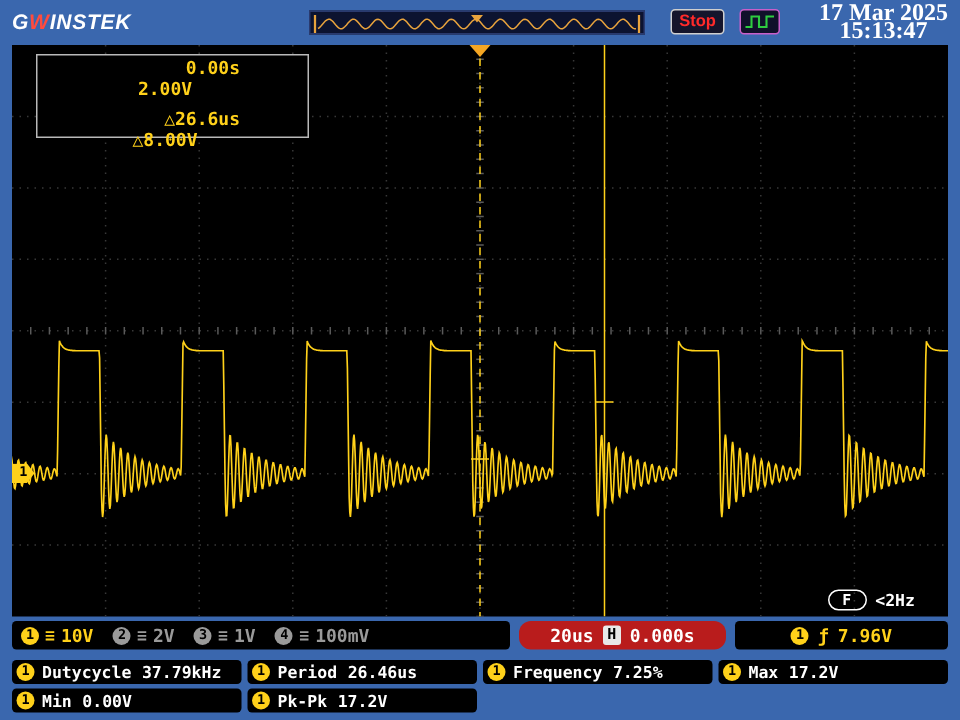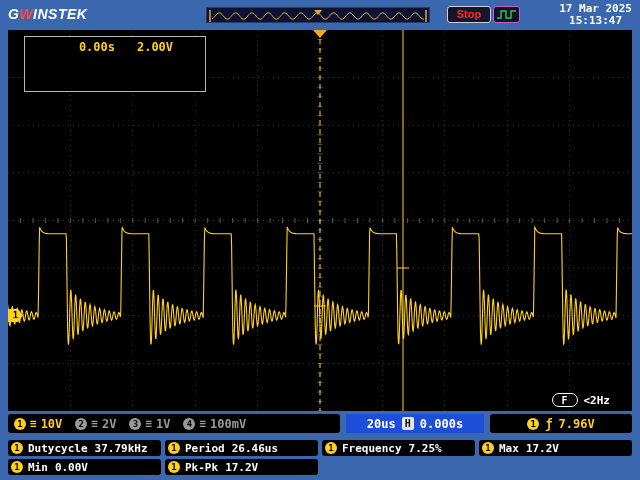--- a/index.html
+++ b/index.html
@@ -16,67 +16,67 @@
   .page{position:relative;width:640px;height:480px;background:var(--frame-blue);
         font-family:"DejaVu Sans Mono",monospace;overflow:hidden;}
 
   
   .header{position:absolute;left:0;top:0;width:640px;height:30px;}
   .logo{position:absolute;left:8px;top:6px;font-family:"Liberation Sans",sans-serif;
         font-weight:bold;font-style:italic;font-size:14px;color:#fff;letter-spacing:.5px;}
   .logo .lw{color:#ff4b3e;}
   .preview{position:absolute;left:206px;top:7px;width:224px;height:16px;
            background:#0c1330;border:1px solid #2a3a6e;}
-  .stop-btn{position:absolute;left:447px;top:6px;width:44px;height:17px;background:#15152c;
+  .stop-btn{position:absolute;left:447px;top:6px;width:36px;height:17px;background:#15152c;
             border:1px solid #cfcfcf;border-radius:3px;color:var(--stop-red);
             font-weight:bold;font-size:11px;text-align:center;line-height:15px;
             font-family:"Liberation Sans",sans-serif;cursor:pointer;}
   .trig-icon-box{position:absolute;left:493px;top:6px;width:27px;height:17px;
                  border:1px solid #c95fc9;border-radius:3px;background:#10102a;
                  display:flex;align-items:center;justify-content:center;cursor:pointer;}
-  .datetime{position:absolute;right:8px;top:3px;font-size:11px;line-height:12px;
-            color:#fff;font-weight:bold;text-align:center;}
+  .datetime{position:absolute;right:8px;top:3px;font-size:16px;line-height:12px;
+            color:#fff;font-weight:bold;text-align:center;font-family:Liberation Serif, serif;}
 
   
   .screen{position:absolute;left:8px;top:30px;width:624px;height:381px;background:#000;}
   .layer{position:absolute;left:0;top:0;}
   .cursor{stroke:var(--trace-yellow);stroke-width:1;}
   .dashed{stroke-dasharray:5,4;}
   #wave{stroke:var(--trace-yellow);stroke-width:1.1;fill:none;}
   .trig-pos{position:absolute;left:305px;top:0;width:0;height:0;
             border-left:7px solid transparent;border-right:7px solid transparent;
             border-top:8px solid #f5a623;}
   .ch1-marker{position:absolute;left:0;top:279px;width:15px;height:13px;
               background:var(--trace-yellow);color:#000;font-size:9px;font-weight:bold;
               line-height:13px;text-align:center;
               clip-path:polygon(0 0,10px 0,15px 6.5px,10px 13px,0 13px);}
   .cursor-box{position:absolute;left:16px;top:6px;width:182px;height:56px;background:#000;
               border:1px solid #b9b9b9;color:var(--trace-yellow);
               font-size:12px;font-weight:bold;padding-top:1px;}
-  .crow{display:flex;height:17px;align-items:center;}
+  .crow{display:flex;height:17px;align-items:center;flex-direction:column;}
   .ct{width:90px;text-align:right;}
   .cv{flex:1;text-align:center;padding-right:10px;}
   .trigfreq{position:absolute;right:22px;bottom:4px;display:flex;align-items:center;
             gap:6px;color:#fff;font-size:11px;font-weight:bold;}
   .fbadge{display:inline-block;width:26px;height:14px;border:1.5px solid #fff;
           border-radius:8px;text-align:center;line-height:13px;font-size:10px;}
 
   
   .statusrow{position:absolute;left:8px;top:414px;width:624px;height:19px;display:flex;gap:6px;}
   .chbox{flex:0 0 332px;background:#000;border-radius:3px;display:flex;align-items:center;
          padding:0 6px;gap:13px;}
   .chseg{display:flex;align-items:center;gap:4px;font-size:12px;font-weight:bold;
          color:var(--inactive-gray);cursor:pointer;}
   .chseg .chnum{background:var(--inactive-gray);}
   .chseg.active{color:var(--trace-yellow);}
   .chseg.active .chnum{background:var(--trace-yellow);}
   .chnum{width:12px;height:12px;border-radius:50%;color:#000;font-size:9px;font-weight:bold;
          display:inline-flex;align-items:center;justify-content:center;flex:0 0 12px;}
   .coupling{font-size:11px;}
-  .tbbox{flex:0 0 138px;background:#1d4ed8;border-radius:0;display:flex;align-items:center;
+  .tbbox{flex:0 0 138px;background:#b91c1c;border-radius:8px;display:flex;align-items:center;
          justify-content:center;gap:6px;color:#fff;font-size:12px;font-weight:bold;}
   .hbadge{background:#e8e8e8;color:#000;border-radius:2px;padding:0 3px;font-size:10px;
           line-height:13px;}
   .trbox{flex:1;background:#000;border-radius:3px;display:flex;align-items:center;
          justify-content:center;gap:6px;color:var(--trace-yellow);font-size:12px;font-weight:bold;}
   .trbox .chnum{background:var(--trace-yellow);}
 
   
   .measrow{position:absolute;left:8px;width:624px;display:flex;gap:4px;}
   .r1{top:440px;}
@@ -233,20 +233,24 @@
     <div class="trig-pos"></div>
     <div class="ch1-marker">1</div>
 
     <div class="cursor-box">
       <div class="crow">
         <span class="ct">0.00s</span>
         <span class="cv">2.00V</span>
       </div>
       <div class="crow">
       </div>
+      <div class="crow">
+        <span class="ct">△26.6us</span>
+        <span class="cv">△8.00V</span>
+      </div>
     </div>
 
     <div class="trigfreq">
       <span class="fbadge">F</span>
       <span class="ffreq">&lt;2Hz</span>
     </div>
   </div>
 
   <div class="statusrow">
     <div class="chbox">

